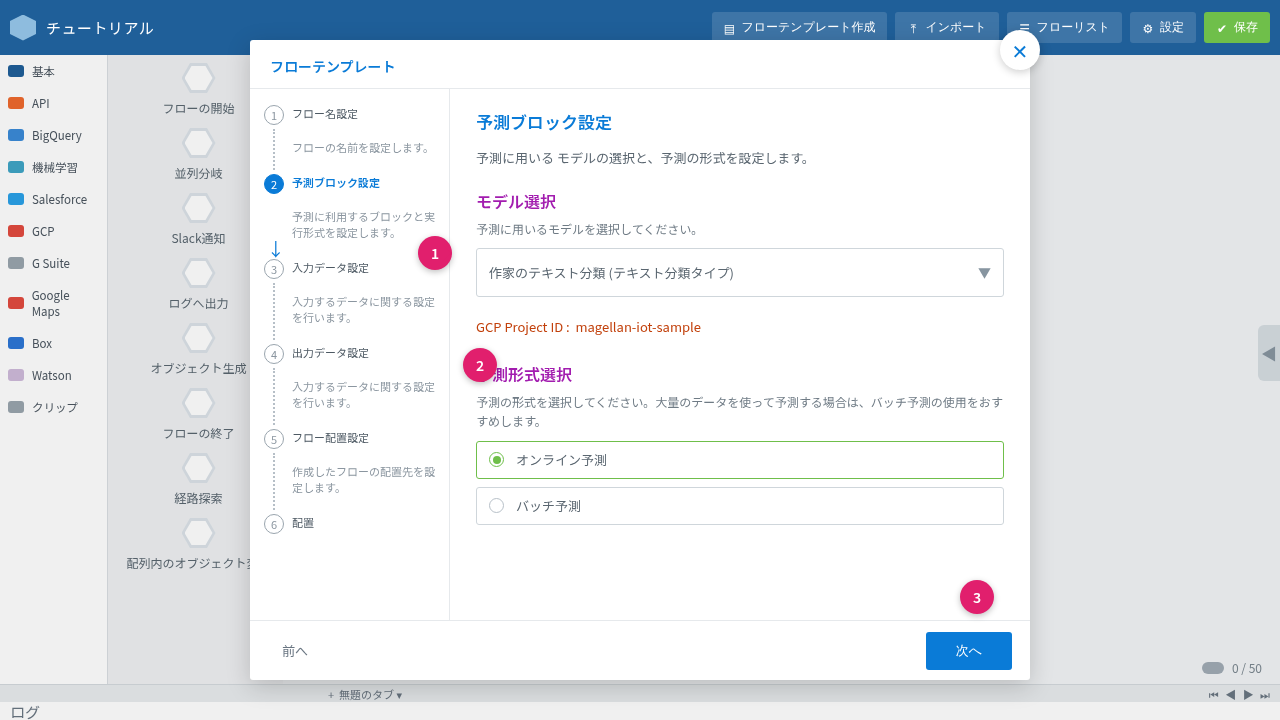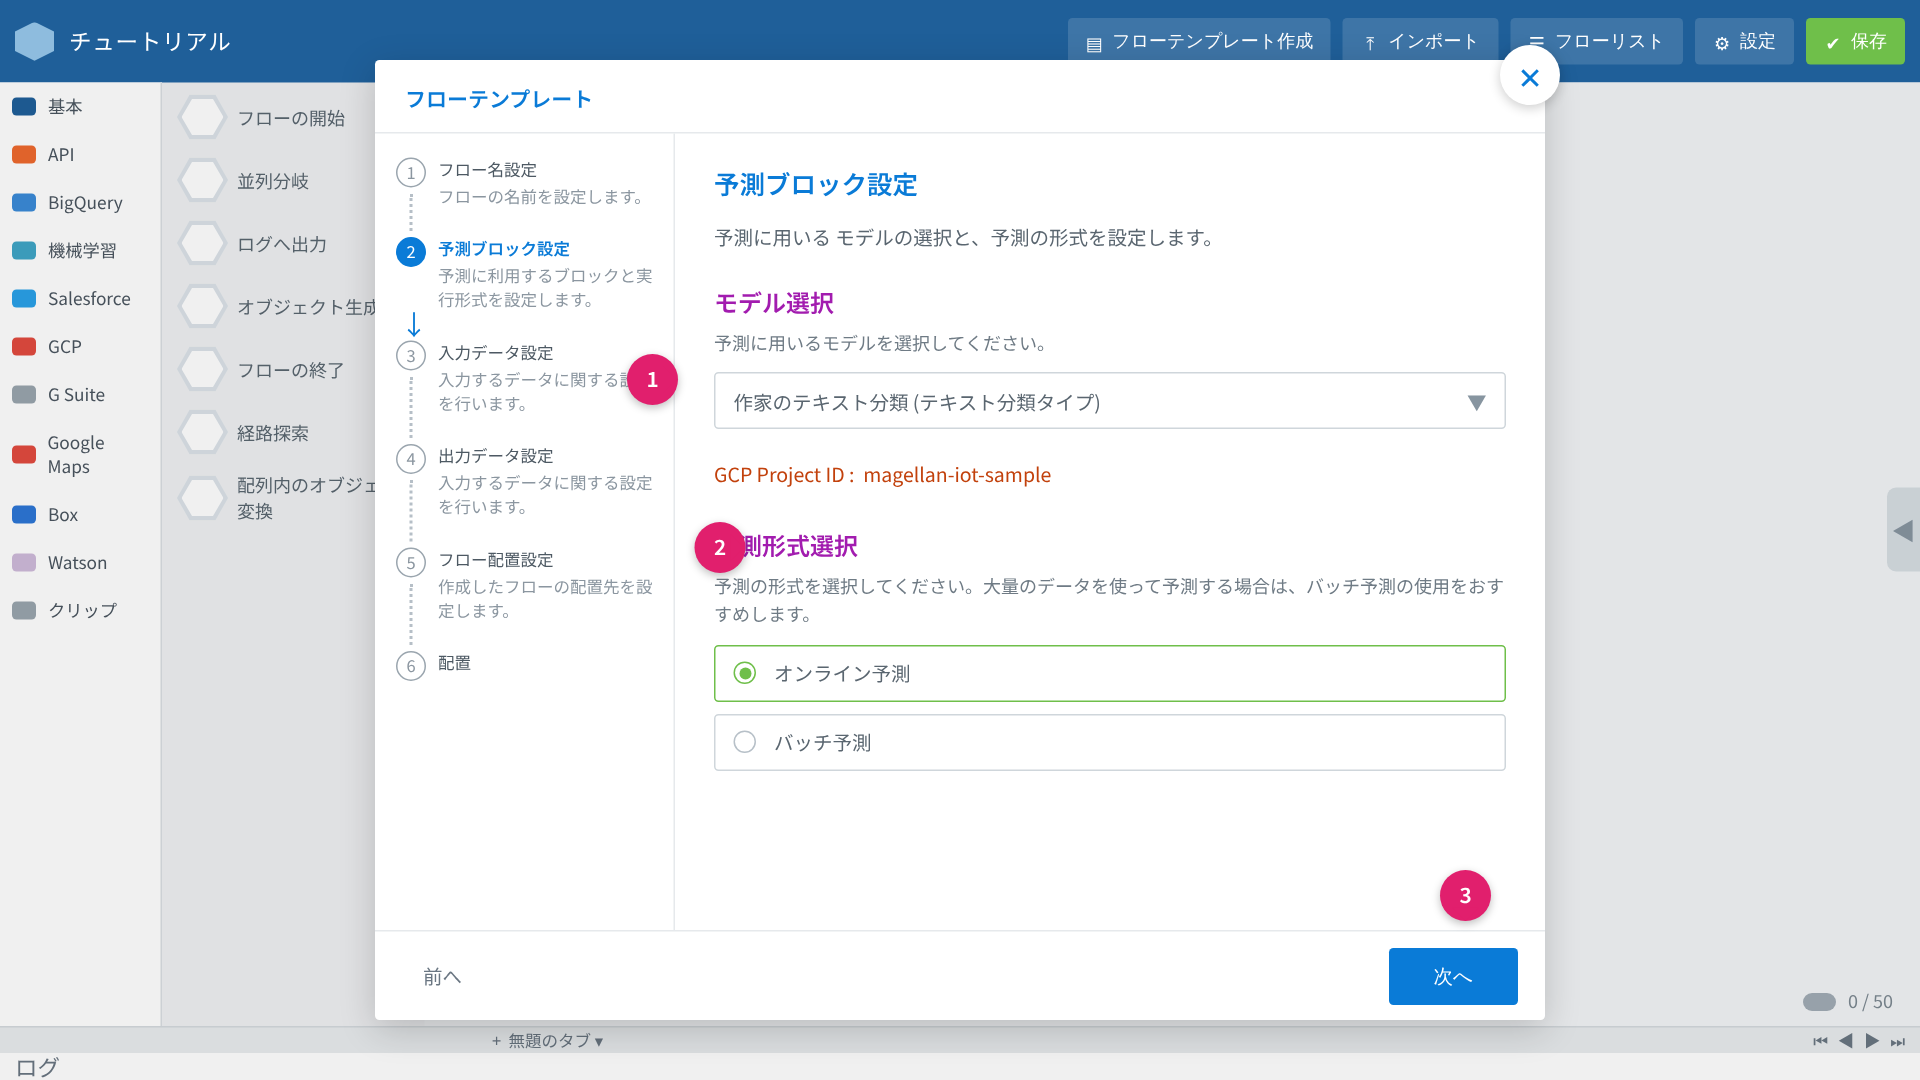--- a/index.html
+++ b/index.html
@@ -27,21 +27,21 @@
   
   .cats { position:absolute; top:55px; left:0; width:108px; bottom:18px;
     background:#fff; border-right:1px solid #d9dee2; }
   .cat { display:flex; align-items:center; gap:8px; padding:8px 8px;
     font-size:11.5px; color:#4b5660; cursor:pointer; }
   .cat .dot { width:16px; height:12px; border-radius:3px; }
 
   
   .blocks { position:absolute; top:55px; left:108px; width:175px; bottom:36px;
     padding:8px 4px 8px 10px; }
-  .block { display:flex; align-items:center; gap:6px; margin-bottom:12px; }
+  .block { display:flex; align-items:center; gap:6px; margin-bottom:12px;flex-direction:column; }
   .hex { width:34px; height:30px; background:#dbe2e8; clip-path:polygon(25% 0,75% 0,100% 50%,75% 100%,25% 100%,0 50%);
     position:relative; flex-shrink:0; }
   .hex::after { content:""; position:absolute; inset:3px;
     background:#fff; clip-path:inherit; }
   .hex .inner { position:absolute; inset:6px;
     clip-path:inherit; background:#1f5f99; }
   .block .lbl { font-size:12px; color:#5a6670; }
 
   
   .canvas { position:absolute; top:55px; left:283px; right:0; bottom:36px;
@@ -80,34 +80,34 @@
   .m-head .t { color:#0a7bd7; font-size:14px; font-weight:600; }
   .m-body { flex:1; display:flex; min-height:0; border-top:1px solid #e6e9ec;}
   .steps { width:200px; border-right:1px solid #e6e9ec; padding:16px 10px 10px 18px;}
   .step { position:relative; padding-left:24px; margin-bottom:18px; }
   .step .num { position:absolute; left:-4px; top:0; width:20px; height:20px;
     border-radius:50%; border:1.6px solid #9aa5ae; color:#8b96a0;
     display:flex; align-items:center; justify-content:center; font-size:11px;}
   .step.active .num { background:#0a7bd7; border-color:#0a7bd7; color:#fff;}
   .step .st { font-size:11px; color:#4d5963; }
   .step.active .st { color:#0a7bd7; font-weight:600; }
-  .step .sd { font-size:11px; color:#8b96a0; margin-top:2px; line-height:1.5;}
+  .step .sd { font-size:11px; color:#8b96a0; margin-top:18px; line-height:1.5;}
   .step::after { content:""; position:absolute; left:5px; top:24px; bottom:-14px;
     border-left:2px dotted #b6bfc7;}
   .step:last-child::after { display:none; }
   .step.active::after { content:"↓"; border:none; color:#0a7bd7;
     font-size:18px; left:-1px; top:auto; bottom:-20px; height:auto;}
 
   .content { flex:1; padding:20px 26px; overflow:auto; }
   .content h2 { color:#0a7bd7; font-size:17px; font-weight:600; margin-bottom:14px;}
   .content .lead { font-size:13px; color:#5a6670; margin-bottom:22px;}
   .content h3 { font-size:16px; color:#a21caf; font-weight:600; margin-bottom:6px;}
   .content .hint { font-size:12px; color:#6f7b85; margin-bottom:10px; line-height:1.6;}
 
-  .select { border:1px solid #cfd6db; border-radius:3px; height:38px;
+  .select { border:1px solid #cfd6db; border-radius:3px; height:49px;
     display:flex; align-items:center; padding:0 12px; font-size:13px;
     color:#5a6670; justify-content:space-between; cursor:pointer;}
   .select .chev { color:#8795a0; }
   .proj { font-size:13px; color:#c2410c; margin-top:20px; margin-bottom:26px;}
 
   .radio { border:1px solid #cfd6db; border-radius:3px; height:38px;
     display:flex; align-items:center; padding:0 12px; font-size:13px;
     color:#5a6670; margin-bottom:8px; cursor:pointer;}
   .radio .r { width:15px; height:15px; border-radius:50%;
     border:1.6px solid #b7c0c8; margin-right:12px; position:relative;}
@@ -220,20 +220,26 @@
     <div class="block">
       <div class="hex">
         <div class="inner"></div>
       </div>
       <div class="lbl">並列分岐</div>
     </div>
     <div class="block">
       <div class="hex">
         <div class="inner"></div>
       </div>
+      <div class="lbl">Slack通知</div>
+    </div>
+    <div class="block">
+      <div class="hex">
+        <div class="inner"></div>
+      </div>
       <div class="lbl">ログへ出力</div>
     </div>
     <div class="block">
       <div class="hex">
         <div class="inner"></div>
       </div>
       <div class="lbl">オブジェクト生成</div>
     </div>
     <div class="block">
       <div class="hex">

